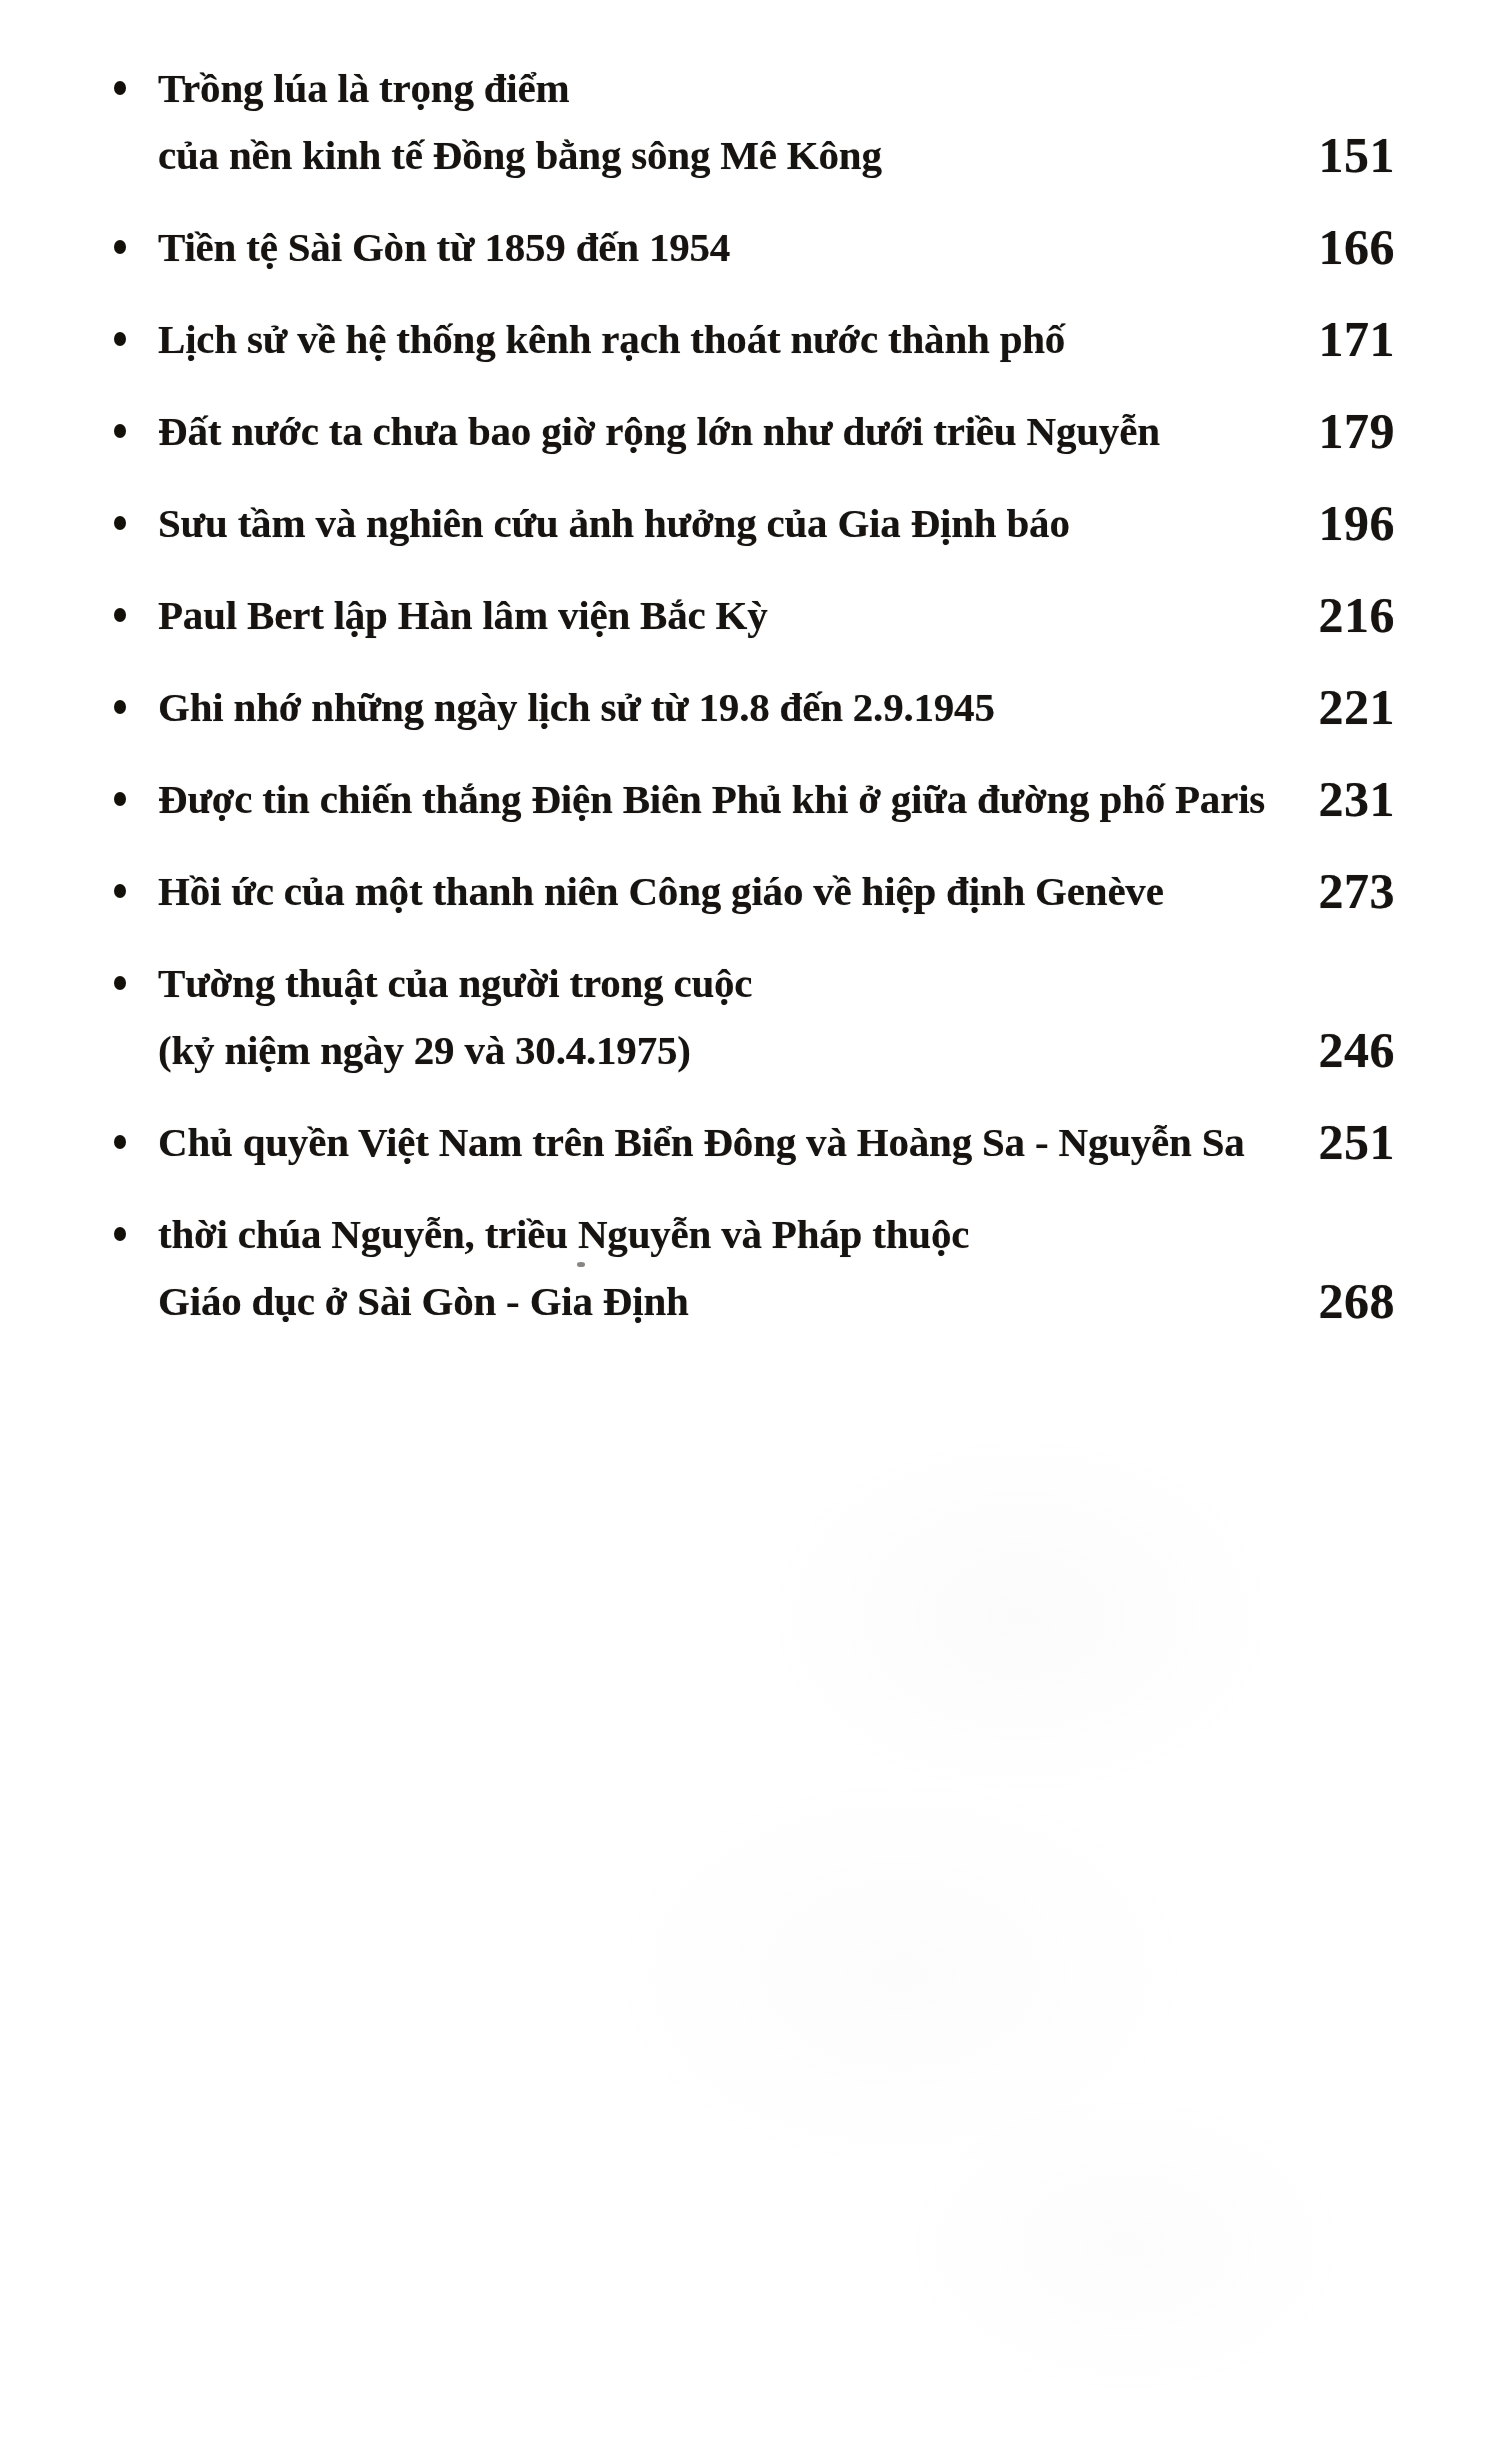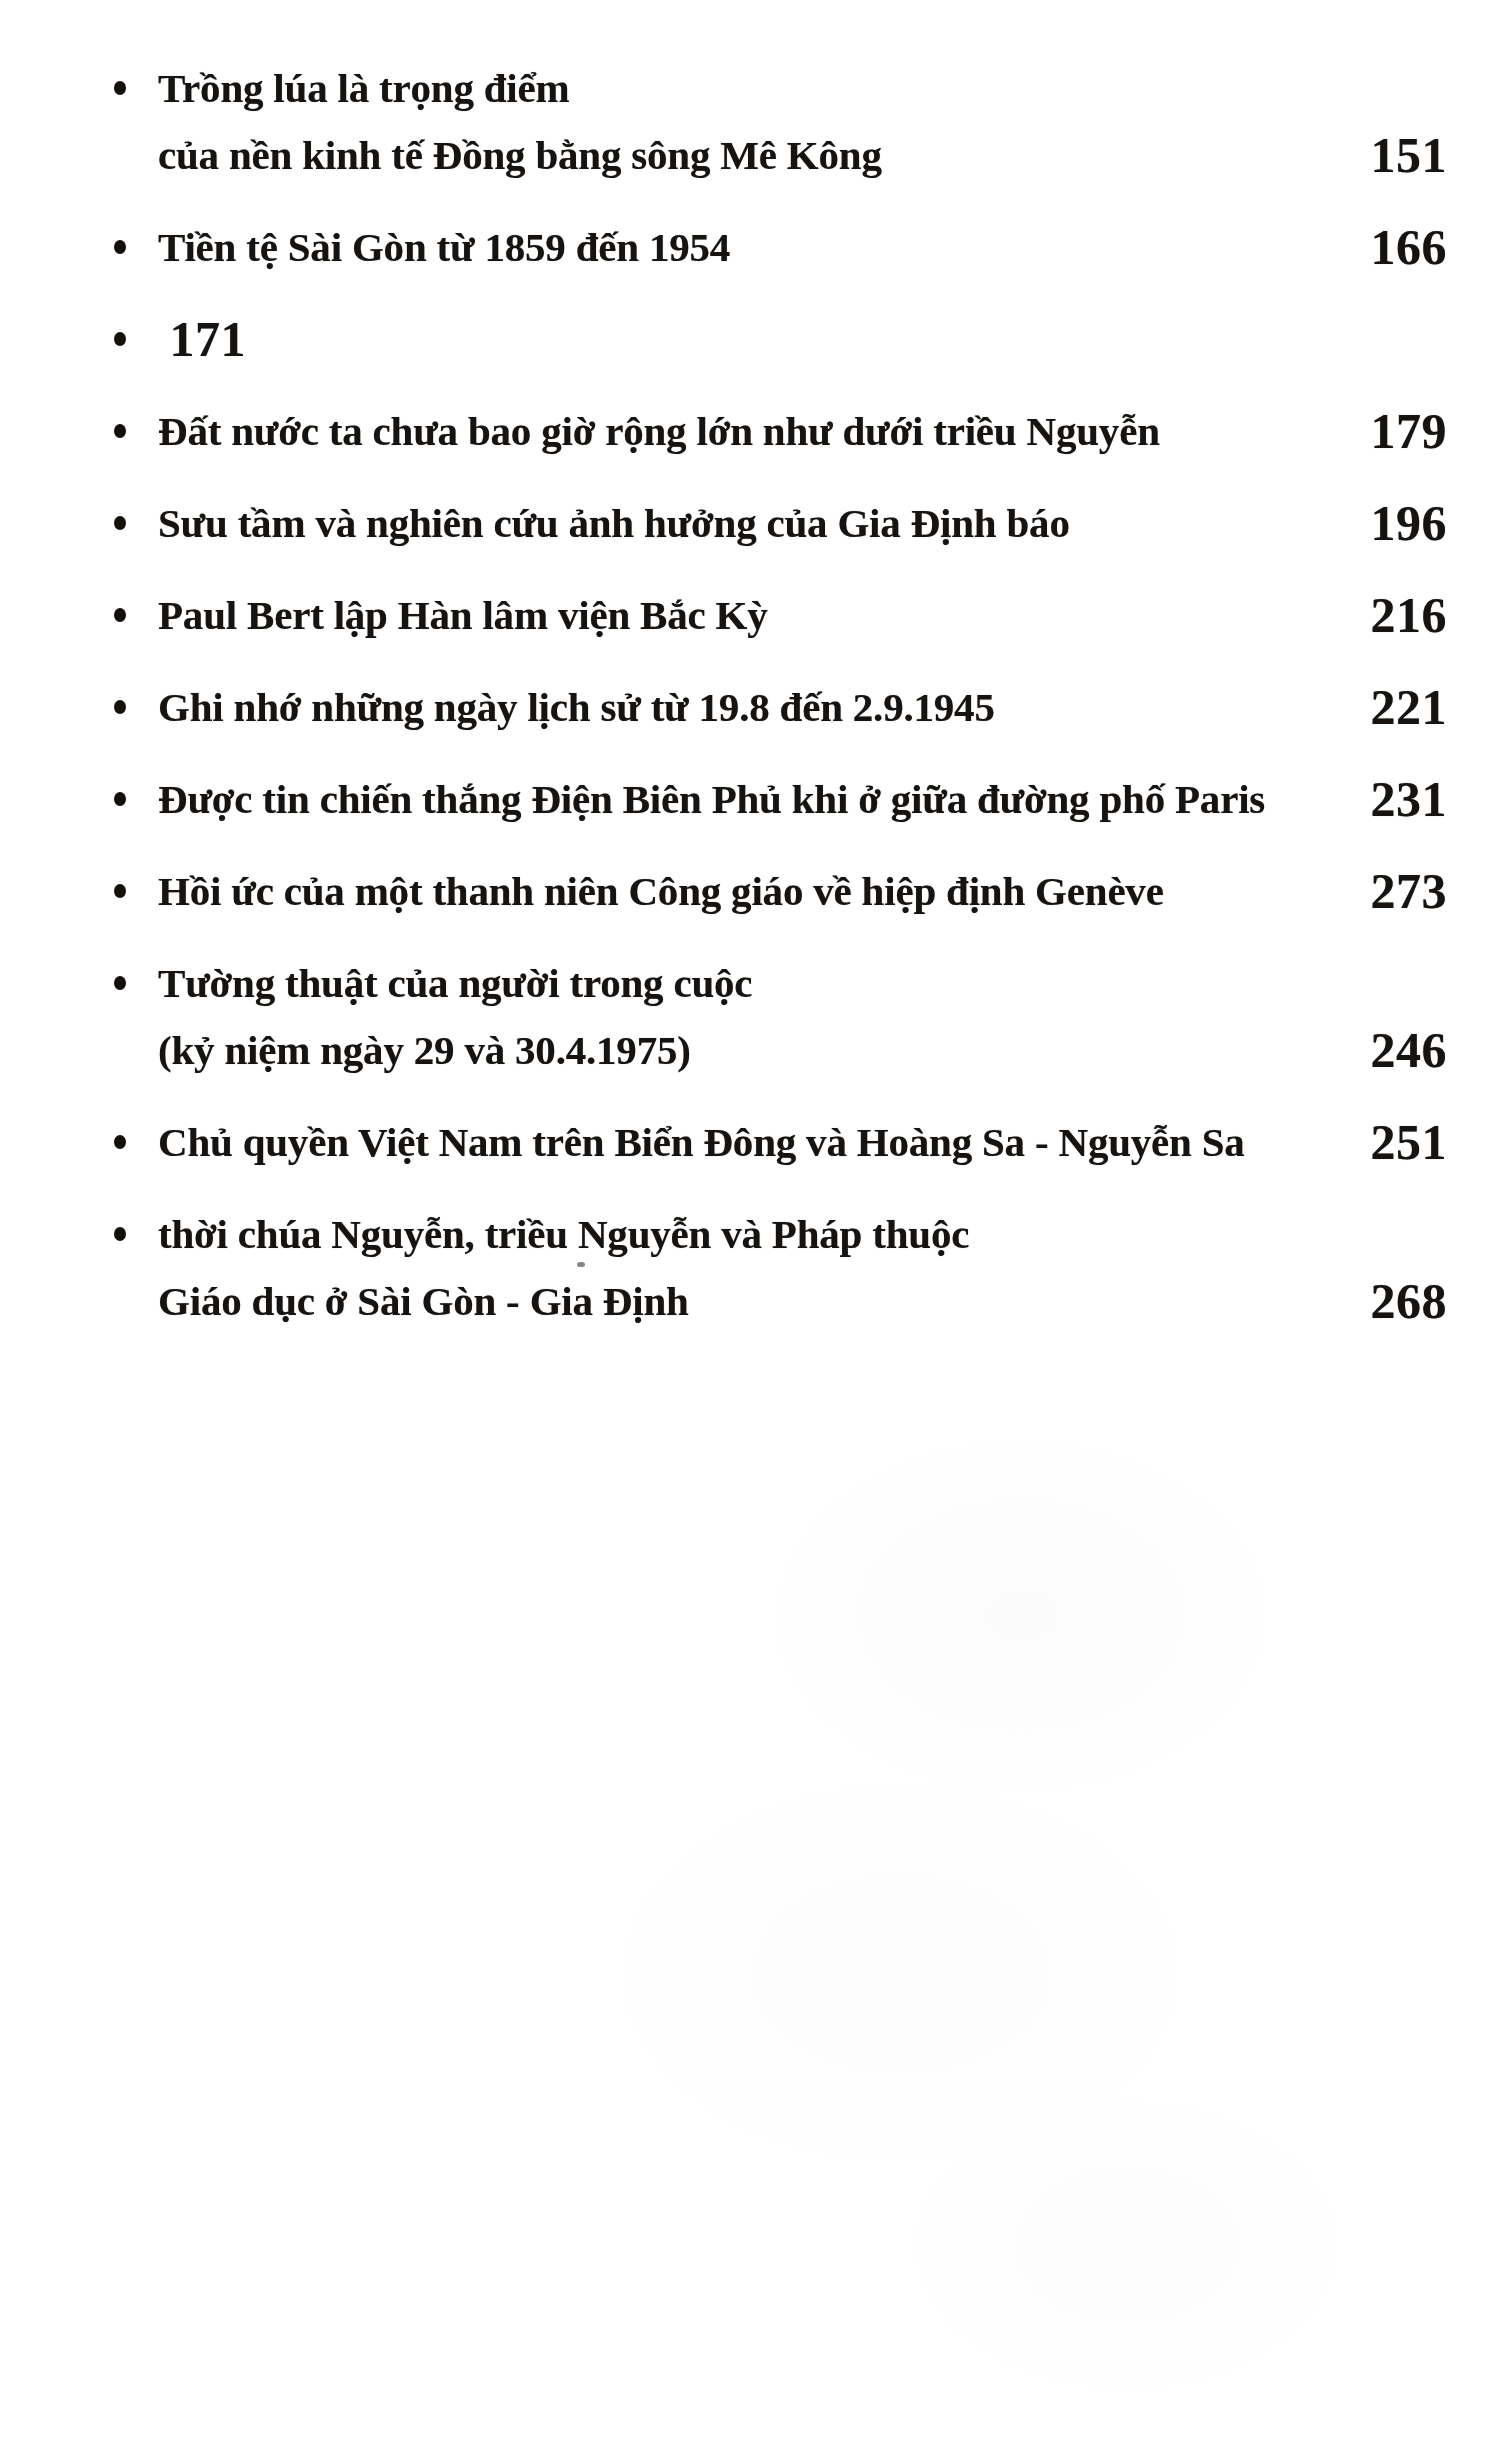--- a/index.html
+++ b/index.html
@@ -23,21 +23,21 @@
     width: 1501px; height: 1085px;
     pointer-events: none;
     background:
       radial-gradient(399px 285px at 68% 22%, rgba(0,0,0,0.015), rgba(0,0,0,0) 70%),
       radial-gradient(475px 323px at 60% 55%, rgba(0,0,0,0.012), rgba(0,0,0,0) 70%),
       radial-gradient(361px 247px at 75% 80%, rgba(0,0,0,0.012), rgba(0,0,0,0) 70%);
   }
   .toc {
     box-sizing: border-box;
     width: 1501px;
-    padding: 55px 54px 0 95px;
+    padding: 55px 106px 0 95px;
     color: #161310;
   }
   .entry {
     display: flex;
     align-items: stretch;
     margin-bottom: 25px;
   }
   .bullet-cell {
     flex: 0 0 63px;
     position: relative;
@@ -106,20 +106,23 @@
     <span class="text">
         <span class="line">Tiền tệ Sài Gòn từ 1859 đến 1954</span>
       </span>
     <span class="page">166</span>
   </div>
 
   <div class="entry">
     <span class="bullet-cell">
       <span class="dot"></span>
     </span>
+    <span class="text">
+        <span class="line">Lịch sử về hệ thống kênh rạch thoát nước thành phố</span>
+      </span>
     <span class="page">171</span>
   </div>
 
   <div class="entry">
     <span class="bullet-cell">
       <span class="dot"></span>
     </span>
     <span class="text">
         <span class="line">Đất nước ta chưa bao giờ rộng lớn như dưới triều Nguyễn</span>
       </span>

